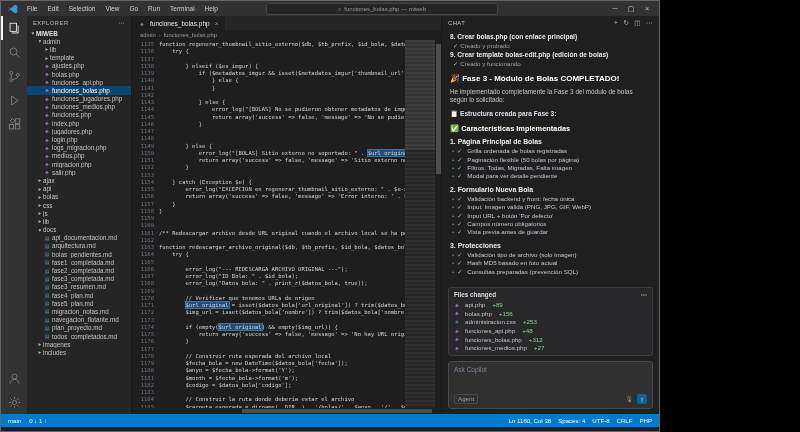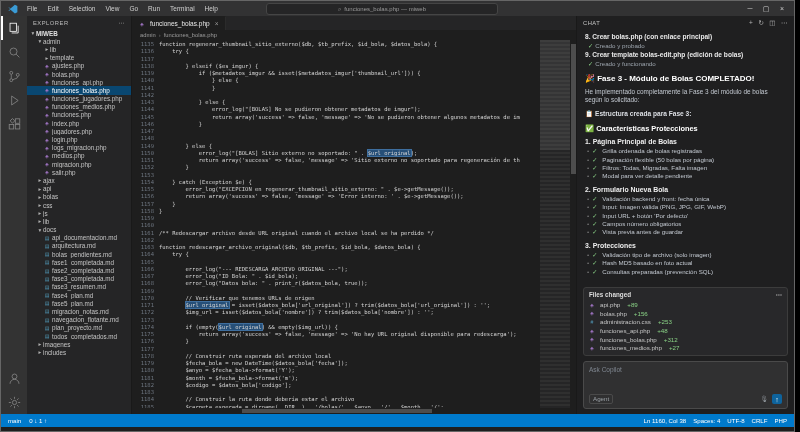--- a/index.html
+++ b/index.html
@@ -1,16 +1,16 @@
 <!DOCTYPE html>
 <html><head>
 <meta charset="utf-8">
 <style>
   html,body{margin:0;padding:0;background:#000;}
-  .app{position:relative;width:795px;height:432px;background:#1e1e1e;overflow:hidden;
+  .app{position:relative;width:660px;height:432px;background:#1e1e1e;overflow:hidden;
        font-family:"Liberation Sans",sans-serif;color:#ccc;border:1px solid #666;box-sizing:border-box;}
   
   .titlebar{height:15px;background:#323233;display:flex;align-items:center;padding:0 4px;position:relative;}
   .vslogo{width:12px;height:10px;margin:0 4px 0 2px;flex:none;}
   .menus{display:flex;gap:2px;}
   .menu-item{font-size:6.5px;color:#cfcfcf;padding:1px 4px;border-radius:2px;}
   .cmdcenter{position:absolute;left:265px;width:230px;top:2px;height:10px;background:#252526;
              border:1px solid #454545;border-radius:3px;display:flex;align-items:center;justify-content:center;
              font-size:6px;color:#9a9a9a;gap:3px;}
   .wincontrols{margin-left:auto;display:flex;}
@@ -385,21 +385,21 @@
             <div class="step-t">8. Crear bolas.php (con enlace principal)</div>
             <div class="step-s"><span class="check">✓</span>Creado y probado</div>
           </div>
           <div class="step">
             <div class="step-t">9. Crear template bolas-edit.php (edición de bolas)</div>
             <div class="step-s"><span class="check">✓</span>Creado y funcionando</div>
           </div>
           <div class="headline">🎉 Fase 3 - Módulo de Bolas COMPLETADO!</div>
           <div class="intro">He implementado completamente la Fase 3 del módulo de bolas según lo solicitado:</div>
           <div class="structure">📋 Estructura creada para Fase 3:</div>
-          <div class="features-title">✅ Características Protecciones</div>
+          <div class="features-title">✅ Características Implementadas</div>
           <div class="sec-t">1. Página Principal de Bolas</div>
           <div class="bullet">
             <span class="bdot">•</span>
             <span class="check">✓</span>
             <span class="btext">Grilla ordenada de bolas registradas</span>
           </div>
           <div class="bullet">
             <span class="bdot">•</span>
             <span class="check">✓</span>
             <span class="btext">Paginación flexible (50 bolas por página)</span>

